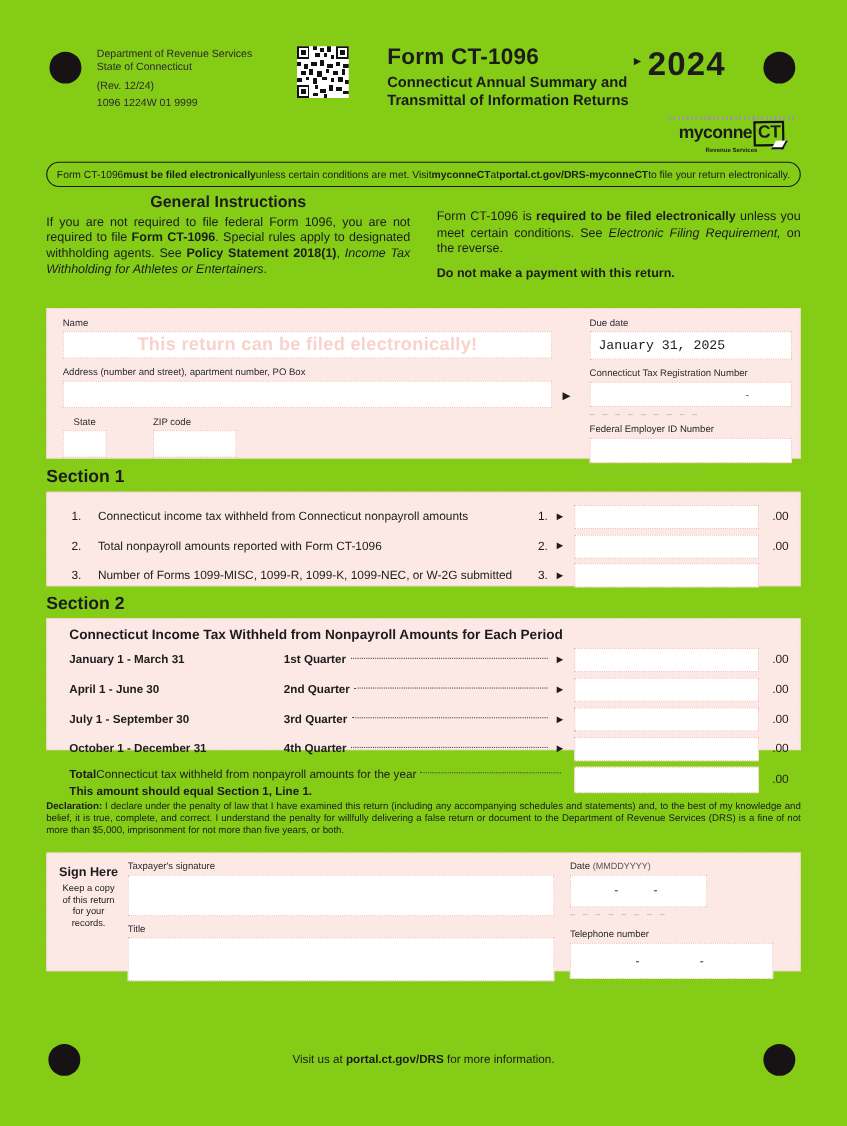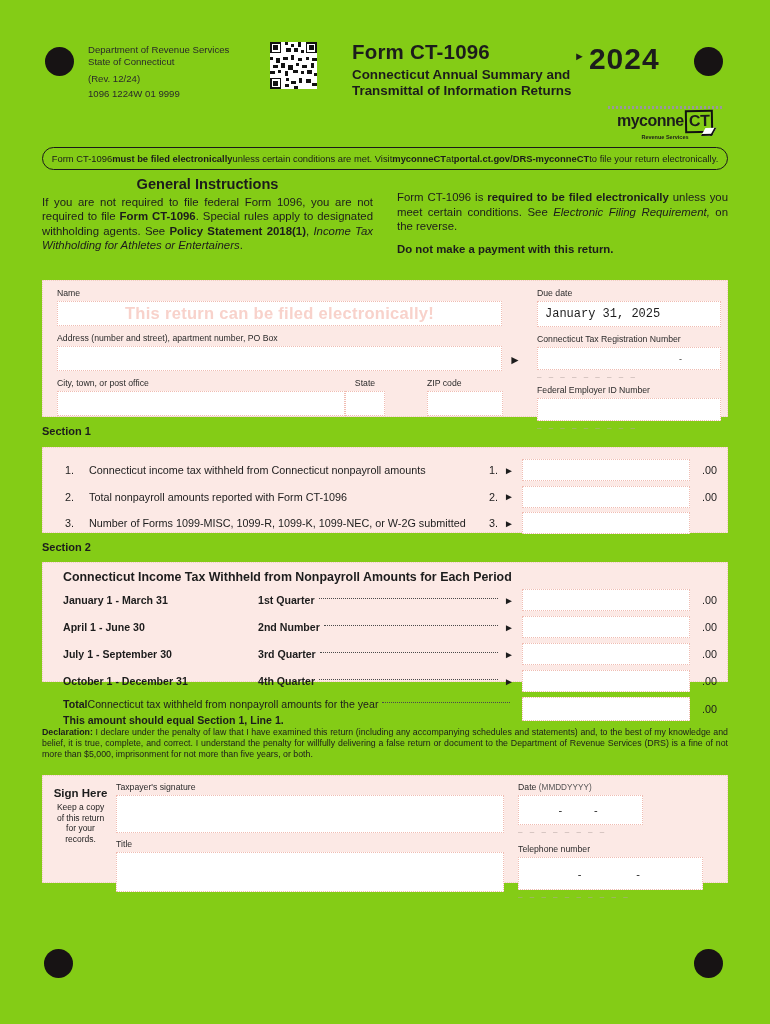--- a/index.html
+++ b/index.html
@@ -62,21 +62,21 @@
   .zip-cell { margin-left:42px; }
   .zip-cell .inp { width:76px; height:25px; margin-top:3px; }
   .duedate-input { width:184px; height:26px; margin-top:3px; display:flex; align-items:center;
     font-family:"Liberation Mono","DejaVu Sans Mono",monospace; font-size:12px; padding-left:7px; white-space:nowrap; }
   .reg-input { width:184px; height:23px; margin-top:3px; display:flex; align-items:center; }
   .reg-hint { margin-left:auto; margin-right:38px; font-size:9px; color:#333; }
   .guides { font-size:8px; color:#b3a6a2; letter-spacing:2.5px; margin-top:2px; white-space:nowrap; overflow:hidden; }
   .tp-arrow { position:absolute; left:466px; top:72px; font-size:12px; }
 
   
-  .sec-title { position:absolute; left:42px; font-size:11px; font-weight:bold; }
+  .sec-title { position:absolute; left:42px; font-size:16px; font-weight:bold; }
   .s1-title { top:425px; }
   .s1 { position:absolute; left:42px; top:447px; width:686px; height:86px; padding:11px 10px 0 22px; }
   .s1-row { display:flex; align-items:center; height:22px; margin-bottom:4.5px; font-size:10.8px; }
   .s1-num { width:24px; }
   .s1-label { flex:1; }
   .s1-rnum { width:14px; text-align:right; margin-right:6px; }
   .arrow { font-size:10px; margin-right:8px; }
   .s1-field { width:168px; height:22px; }
   .suffix { width:27px; text-align:right; font-size:10.8px; }
 
@@ -230,24 +230,20 @@
       <div class="tp-left">
         <div class="lbl">Name</div>
         <div class="field name-input">
           <span class="watermark">This return can be filed electronically!</span>
         </div>
         <div class="tp-row">
           <div class="lbl">Address (number and street), apartment number, PO Box</div>
           <div class="field addr-input"></div>
         </div>
         <div class="city-row">
-          <div class="city-cell">
-            <div class="lbl">City, town, or post office</div>
-            <div class="field inp"></div>
-          </div>
           <div class="state-cell">
             <div class="lbl">State</div>
             <div class="field inp"></div>
           </div>
           <div class="zip-cell">
             <div class="lbl">ZIP code</div>
             <div class="field inp"></div>
           </div>
         </div>
       </div>
@@ -305,21 +301,21 @@
     <div class="s2-row">
       <span class="s2-period">January 1 - March 31</span>
       <span class="s2-quarter">1st Quarter</span>
       <span class="leader"></span>
       <span class="arrow">►</span>
       <span class="field s2-field"></span>
       <span class="suffix">.00</span>
     </div>
     <div class="s2-row">
       <span class="s2-period">April 1 - June 30</span>
-      <span class="s2-quarter">2nd Number</span>
+      <span class="s2-quarter">2nd Quarter</span>
       <span class="leader"></span>
       <span class="arrow">►</span>
       <span class="field s2-field"></span>
       <span class="suffix">.00</span>
     </div>
     <div class="s2-row">
       <span class="s2-period">July 1 - September 30</span>
       <span class="s2-quarter">3rd Quarter</span>
       <span class="leader"></span>
       <span class="arrow">►</span>
@@ -383,14 +379,17 @@
         <div class="lbl">Telephone number</div>
         <div class="field phone-input">
           <span class="sep1">-</span>
           <span class="sep2">-</span>
         </div>
         <div class="guides">– – –  – – –  – – – –</div>
       </div>
     </div>
   </div>
 
+  <div class="footer">
+    <span>Visit us at </span><b>portal.ct.gov/DRS</b><span> for more information.</span>
+  </div>
 
 </div>
 
 </body></html>

